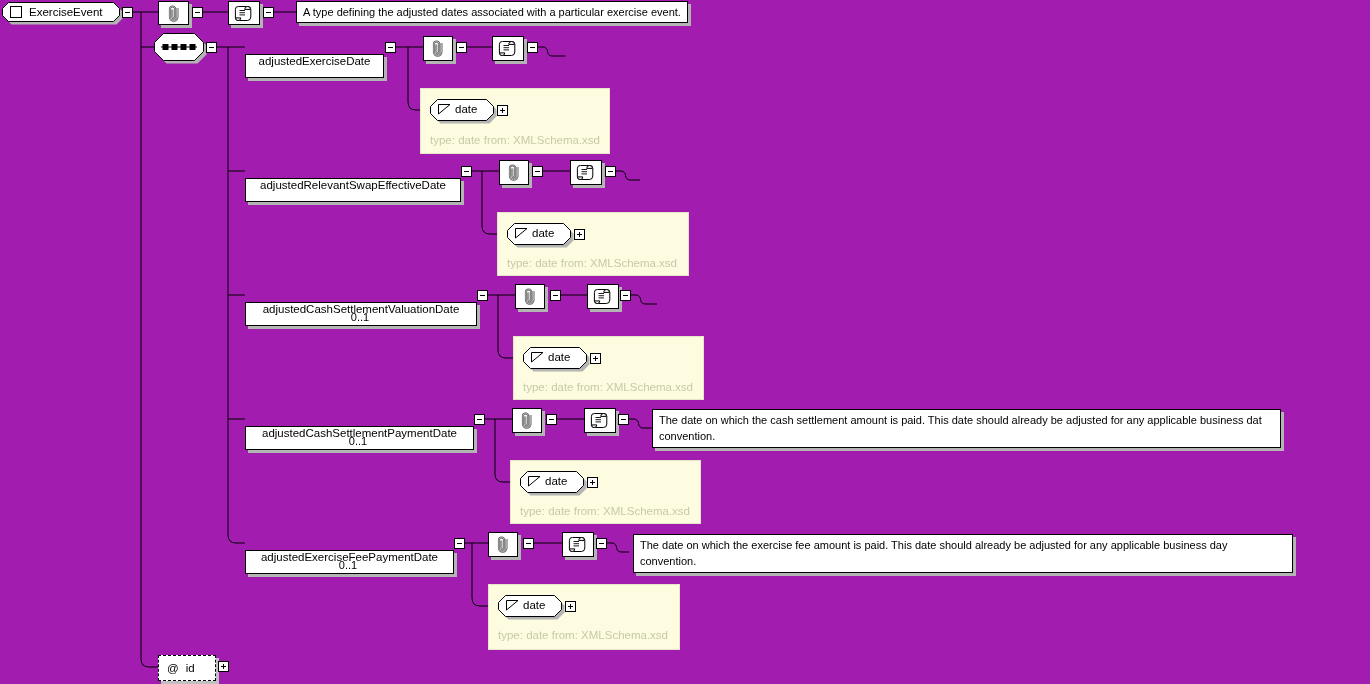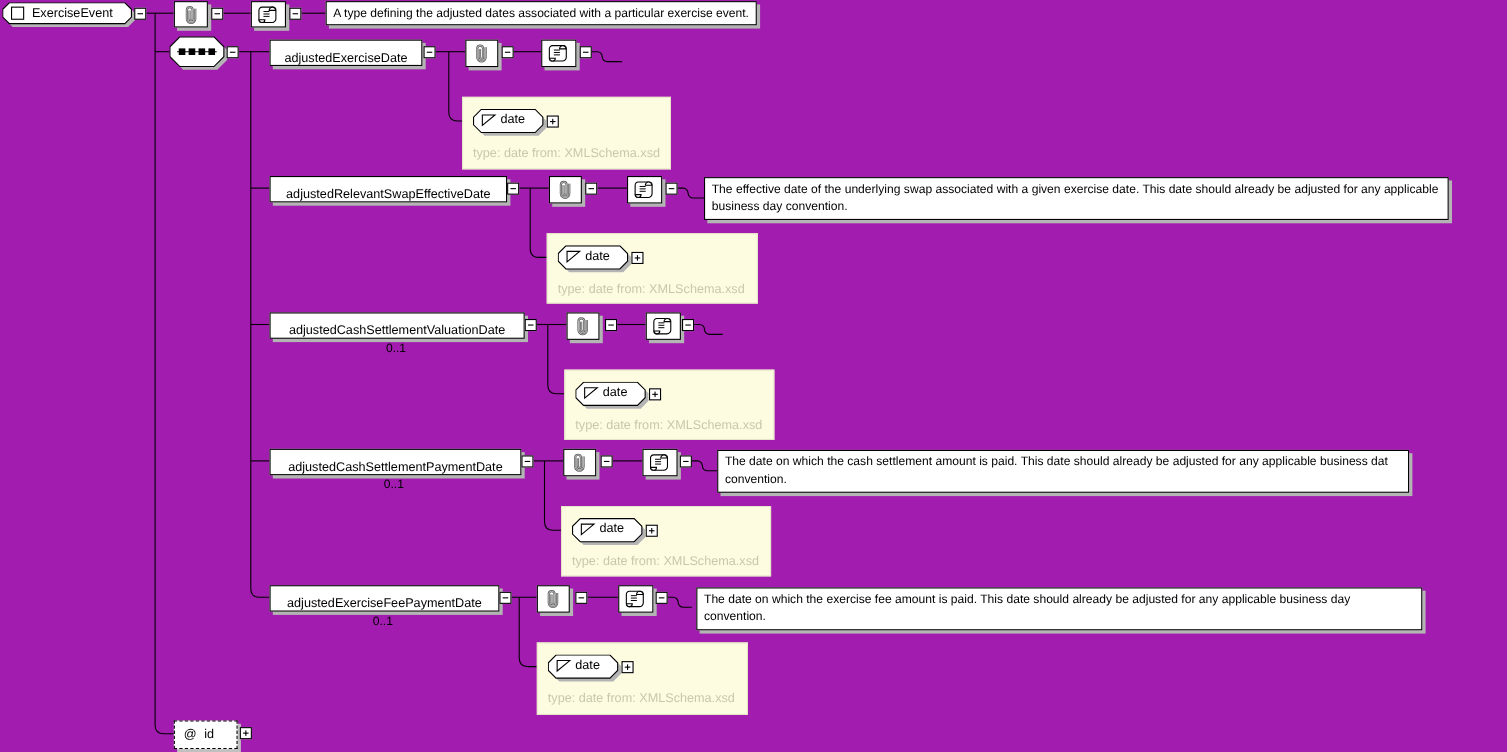--- a/index.html
+++ b/index.html
@@ -1,21 +1,21 @@
 <!DOCTYPE html>
 <html><head>
 <meta charset="utf-8">
 <style>
   html,body{margin:0;padding:0;background:#fff;}
   #canvas{position:relative;width:1370px;height:684px;background:#a21caf;overflow:hidden;
           font-family:"Liberation Sans",sans-serif;}
   #wires{position:absolute;left:0;top:0;z-index:0;}
   .ybox{position:absolute;background:#fdfce1;border:1px solid #e6e6c6;z-index:1;}
   .box{position:absolute;background:#fff;border:1px solid #000;box-shadow:3px 3px 0 #b4b4b4;z-index:2;}
-  .elem{display:flex;align-items:flex-end;justify-content:center;font-size:11.5px;color:#000;white-space:nowrap;overflow:hidden;}
+  .elem{display:flex;align-items:flex-start;justify-content:center;font-size:11.5px;color:#000;white-space:nowrap;overflow:hidden;margin-top:18px;}
   .annot{font-size:11px;line-height:15.5px;padding:3px 6px;color:#000;z-index:2;}
   .annot1{white-space:nowrap;height:14px;}
   .iconbox{display:flex;align-items:center;justify-content:center;}
   .toggle{position:absolute;width:11px;height:11px;border:1px solid #000;background:#fff;box-sizing:border-box;z-index:3;cursor:pointer;}
   .toggle::before{content:"";position:absolute;left:2px;right:2px;top:4px;height:1px;background:#000;}
   .toggle.plus::after{content:"";position:absolute;top:2px;bottom:2px;left:4px;width:1px;background:#000;}
   .octwrap{position:absolute;z-index:2;}
   .octlabel{position:absolute;font-size:11.5px;color:#000;white-space:nowrap;}
   .typenote{position:absolute;font-size:11.5px;color:#c8c8aa;white-space:nowrap;z-index:2;}
   .occ{position:absolute;font-size:11px;color:#000;transform:translateX(-50%);z-index:2;}
@@ -168,23 +168,20 @@
     <svg width="30" height="23" viewBox="0 0 30 23">
       <g fill="#fff" stroke="#000" stroke-width="1">
         <path d="M9.5 4.5 h9.5 a2.8 2.8 0 0 1 2.8 2.8 V15 a3.5 3.5 0 0 1 -3.5 3.5 H9 a2.6 2.6 0 0 1 -2.6 -2.6 V7.3 a2.8 2.8 0 0 1 2.8 -2.8 z"></path>
         <path d="M18.6 4.5 a2.9 2.9 0 0 1 2.9 2.9 l-5.8 0 a2.9 2.9 0 0 1 2.9 -2.9 z"></path>
         <path d="M9.2 18.5 a2.6 2.6 0 0 1 -2.6 -2.6 l5.2 0 a2.6 2.6 0 0 1 -2.6 2.6 z"></path>
       </g>
       <path d="M10.5 8.5 h5.5 M10.5 10.7 h5.5 M10.5 12.9 h5.5" stroke="#000" stroke-width="0.9" fill="none"></path>
     </svg>
   </div>
   <div class="toggle" style="left:605px;top:166px;"></div>
-  <div class="box annot" style="left:640px;top:161px;width:663px;">
-    <span>The effective date of the underlying swap associated with a given exercise date. This date should already be adjusted for any applicable business day convention.</span>
-  </div>
   <div class="octwrap" style="left:507px;top:223px;width:70px;height:28px;">
     <svg width="70" height="28">
       <polygon points="10.5,3.5 59.5,3.5 66.5,10.5 66.5,17.5 59.5,24.5 10.5,24.5 3.5,17.5 3.5,10.5" fill="#b4b4b4"></polygon>
       <polygon points="7.5,0.5 56.5,0.5 63.5,7.5 63.5,14.5 56.5,21.5 7.5,21.5 0.5,14.5 0.5,7.5" fill="#fff" stroke="#000"></polygon>
       <polygon points="8.5,5.5 20,5.5 8.5,15" fill="#fff" stroke="#000"></polygon>
     </svg>
     <span class="octlabel" style="left:25px;top:4px;">date</span>
   </div>
   <div class="toggle plus" style="left:574px;top:229px;"></div>
   <div class="typenote" style="left:507px;top:257px;">type: date from: XMLSchema.xsd</div>

